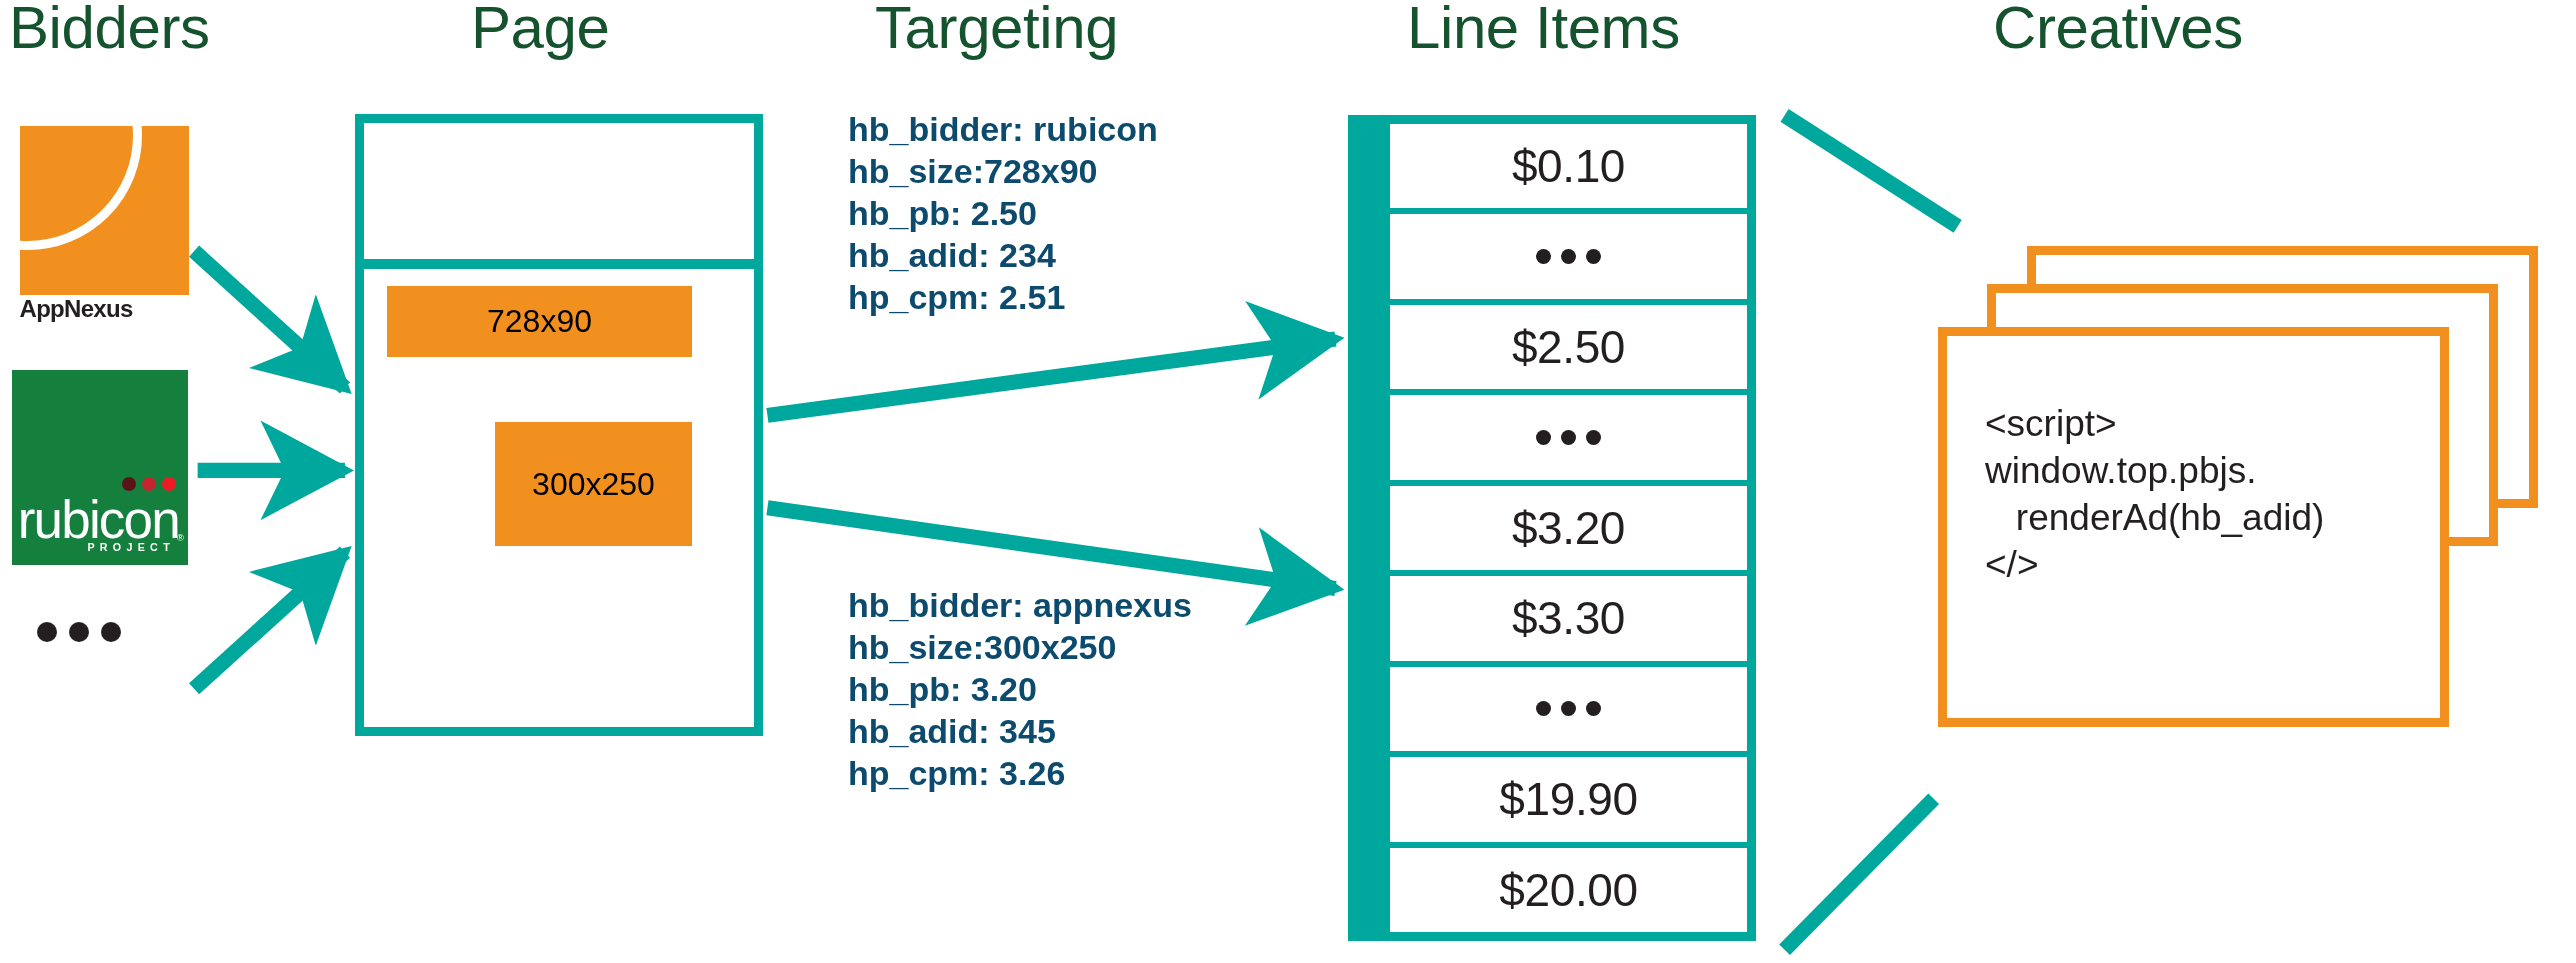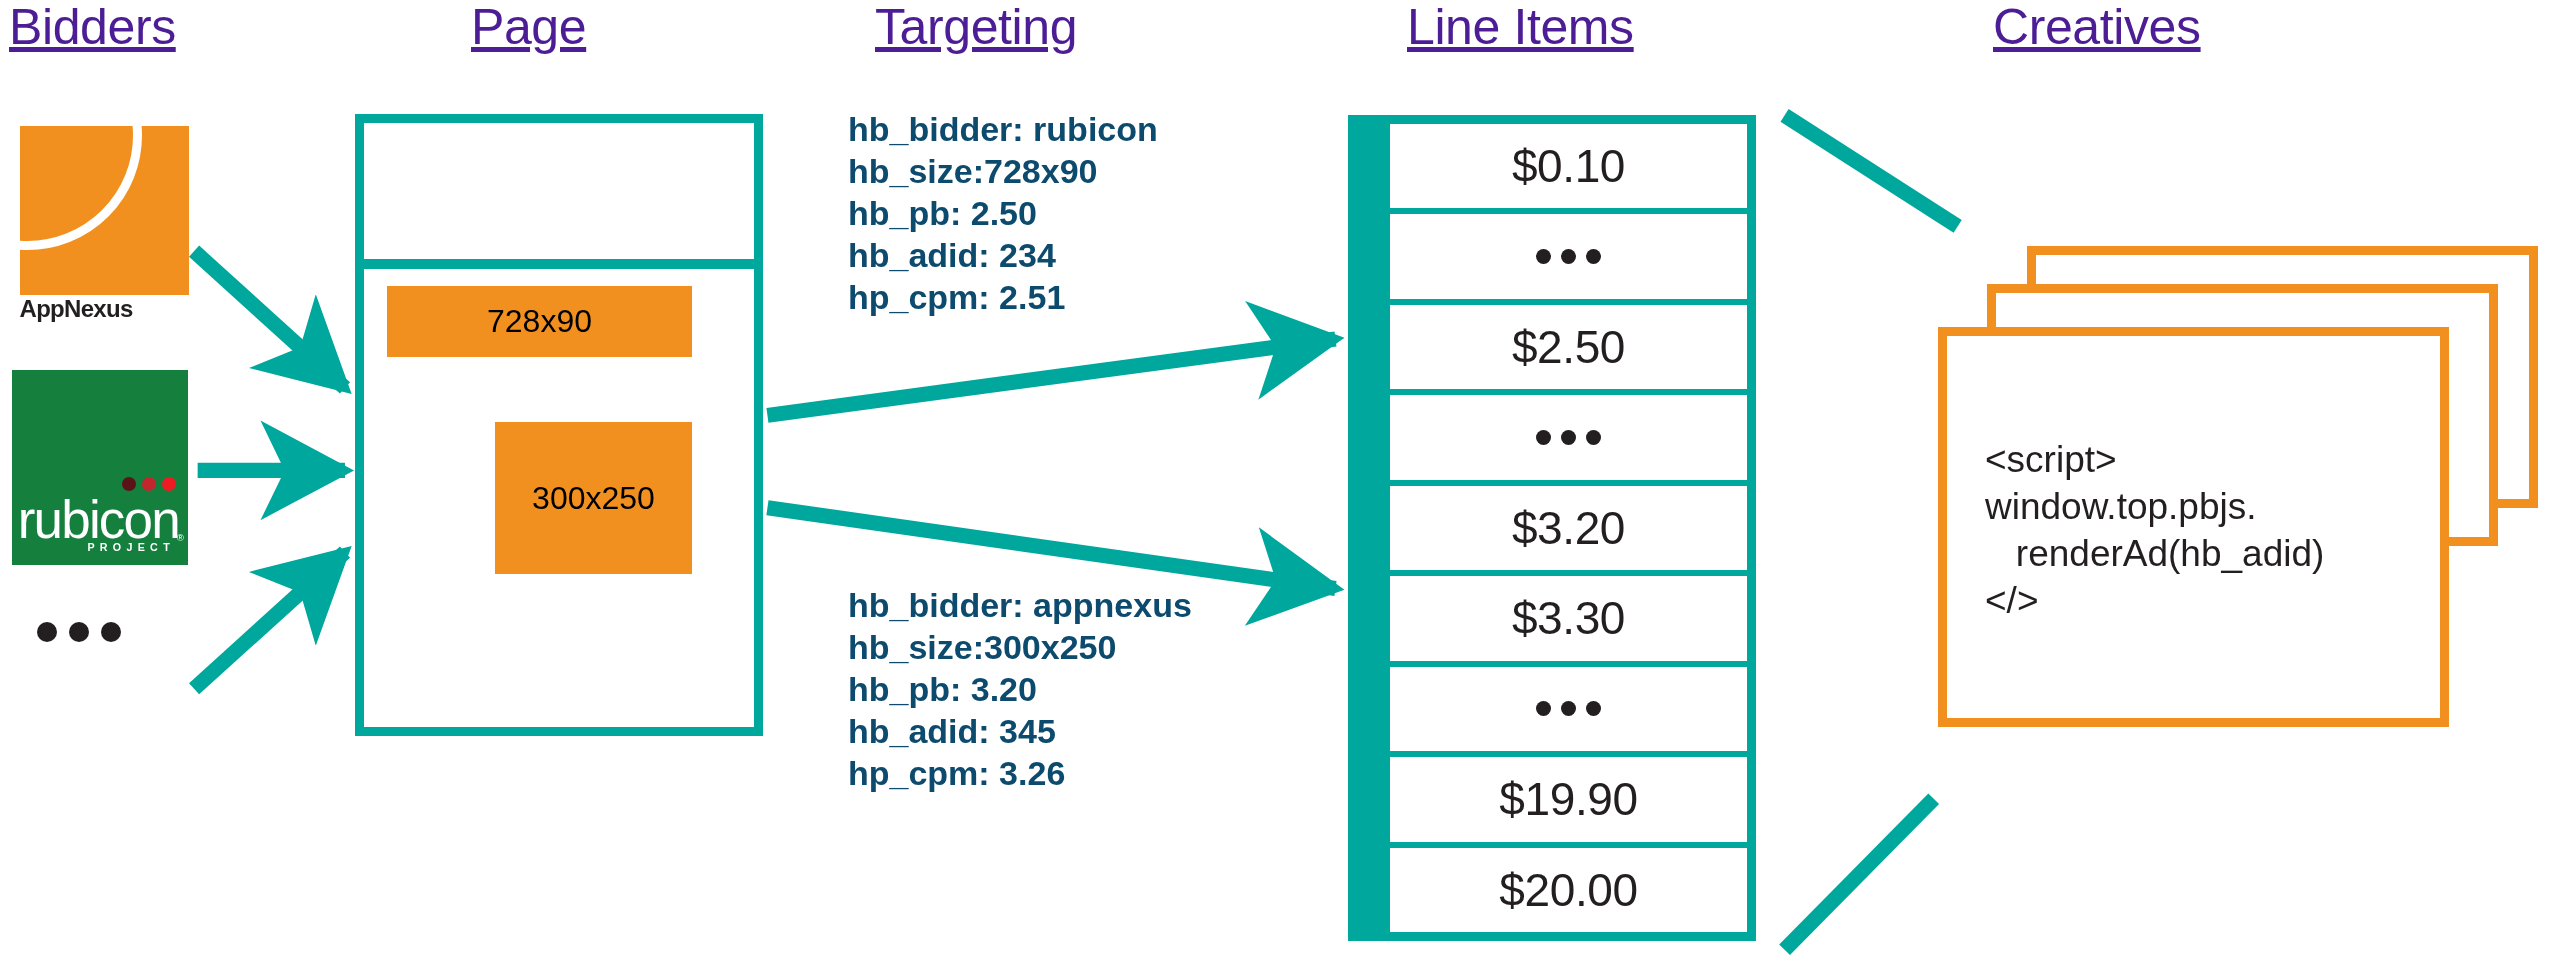--- a/index.html
+++ b/index.html
@@ -15,28 +15,27 @@
     position: relative;
     width: 2576px;
     height: 963px;
     background: #ffffff;
     overflow: hidden;
   }
 
   
   .col-title {
     position: absolute;
-    font-size: 50px;
+    font-size: 60px;
     font-weight: 400;
     letter-spacing: -0.4px;
-    color: #4c1d95;
+    color: #14532d;
     white-space: nowrap;
     top: 0px;
     line-height: 55px;
-    text-decoration: underline;
   }
 
   
   .logo-appnexus {
     position: absolute;
     left: 19.5px;
     top: 126px;
     width: 169px;
     height: 169px;
     background: #f2901f;
@@ -149,21 +148,21 @@
     position: absolute;
     background: #f2901f;
     color: #000000;
     display: flex;
     align-items: center;
     justify-content: center;
     font-size: 32px;
     letter-spacing: 0px;
   }
   .adslot-728 { left: 387px; top: 286px; width: 305px; height: 71px; }
-  .adslot-300 { left: 495px; top: 422px; width: 197px; height: 152px; }
+  .adslot-300 { left: 495px; top: 422px; width: 197px; height: 124px; }
 
   
   .targeting-block {
     position: absolute;
     font-size: 34px;
     line-height: 42px;
     font-weight: bold;
     color: #0c4a6e;
     white-space: pre;
   }
@@ -218,21 +217,20 @@
   #creative-card-2 { left: 1987px; top: 284px; width: 511px; height: 262px; }
   #creative-card-1 { left: 1938px; top: 327px; width: 511px; height: 400px; }
   .creative-code {
     position: absolute;
     left: 1985px;
     top: 400px;
     font-size: 37px;
     line-height: 47px;
     color: #231f20;
     white-space: pre;
-    margin-top: 36px;
   }
 
   
   #connectors {
     position: absolute;
     left: 0; top: 0;
     width: 2576px; height: 963px;
     pointer-events: none;
   }
 </style>

